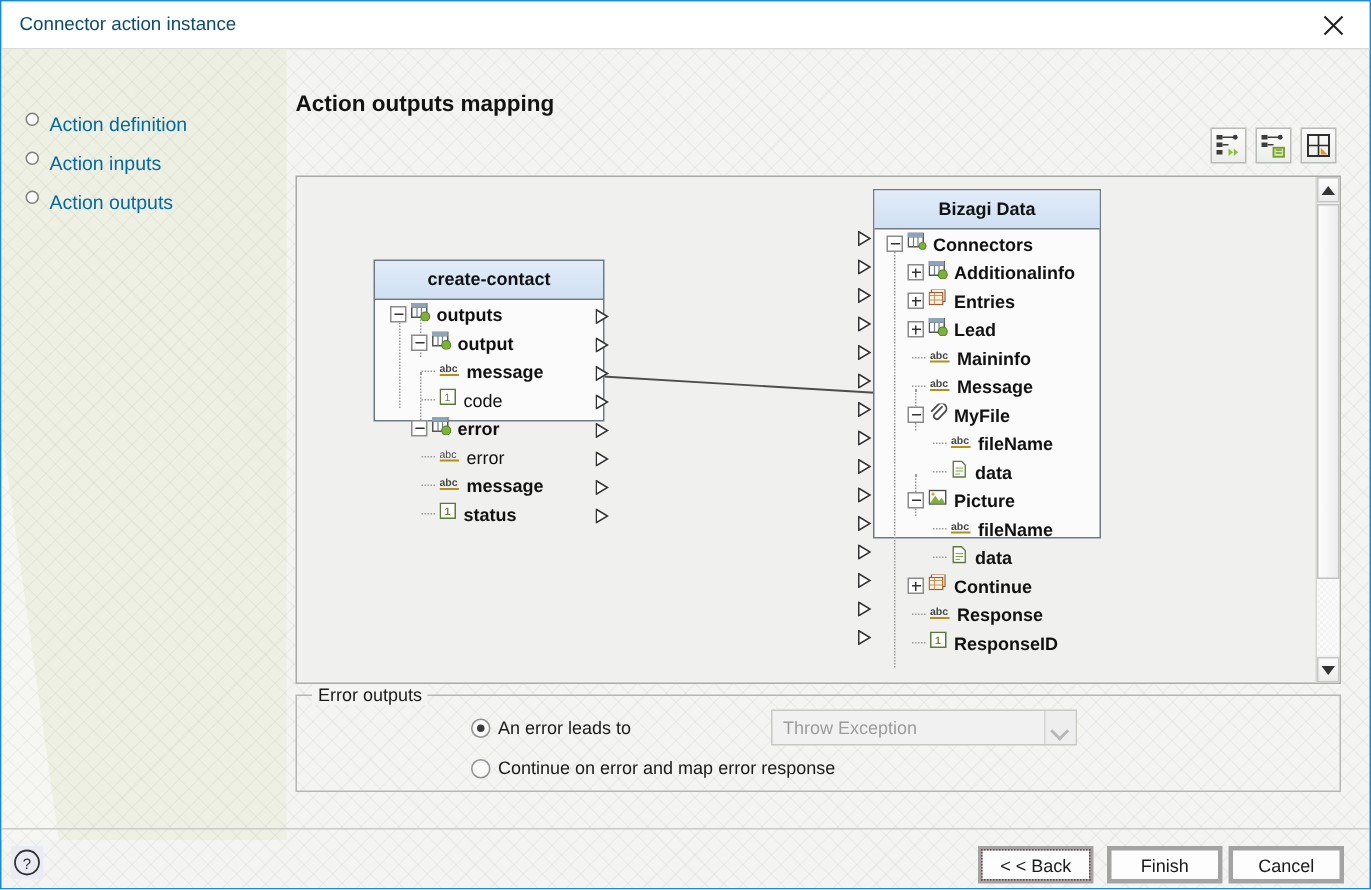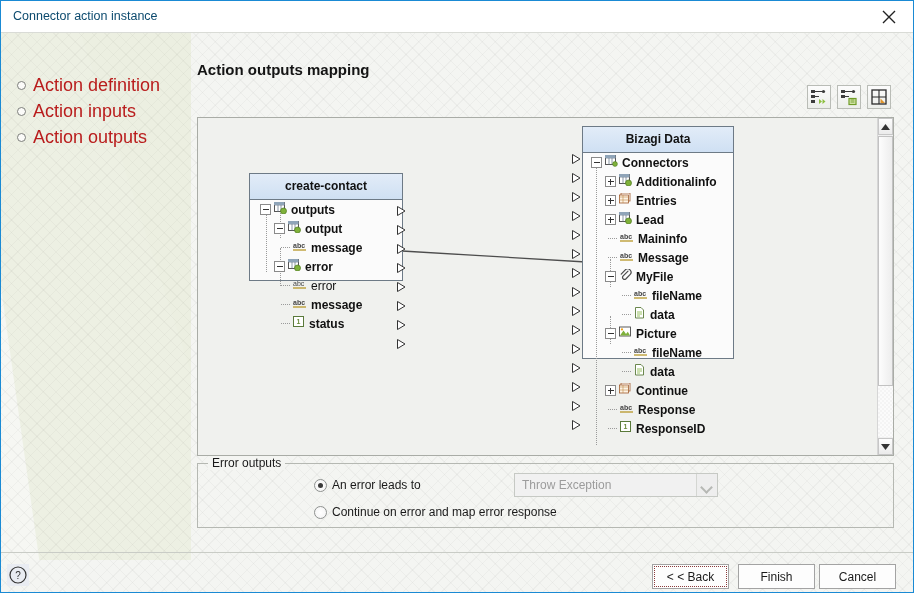--- a/index.html
+++ b/index.html
@@ -25,22 +25,22 @@
        repeating-linear-gradient(45deg, rgba(0,0,0,.030) 0 1px, transparent 1px 9px),
        repeating-linear-gradient(-45deg, rgba(0,0,0,.030) 0 1px, transparent 1px 9px);
      pointer-events:none;}
   .sidebar{position:absolute;left:0;top:32px;width:190px;height:527px;
      background:#f6f7f3;overflow:hidden;}
   .sidebar .shape1{position:absolute;left:-40px;top:-30px;width:230px;height:640px;
      background:#eaeedd;opacity:.75;transform:rotate(-8deg);transform-origin:top left;}
   .sidebar .shape2{position:absolute;left:60px;top:-60px;width:320px;height:760px;
      background:#eef1e6;opacity:.6;transform:rotate(-18deg);transform-origin:top left;}
 
-  .navitem{position:absolute;left:16px;display:flex;align-items:center;gap:7px;
-           font-size:18px;color:#b91c1c;cursor:default;}
+  .navitem{position:absolute;left:16px;display:flex;gap:7px;
+           font-size:13px;color:#0369a1;cursor:default;}
   .navdot{width:9px;height:9px;border:1.5px solid #7d7f7b;border-radius:50%;
           background:#fbfbf9;box-sizing:border-box;flex:0 0 auto;}
 
   
   .heading{position:absolute;left:196px;top:60px;font-size:15px;font-weight:bold;color:#141414;}
 
   
   .toolbar{position:absolute;left:196px;top:84px;width:697px;height:30px;}
   .tbtn{position:absolute;top:0;width:24px;height:24px;border:1px solid #b9bcb6;
         background:linear-gradient(#fcfcfc,#eceeea);box-sizing:border-box;cursor:default;}
@@ -96,21 +96,21 @@
        background:#f1f1f1;box-sizing:border-box;cursor:default;}
   .ddl .val{position:absolute;left:7px;top:4px;font-size:12px;color:#9c9c9c;}
   .ddl .btn{position:absolute;right:0;top:0;width:20px;height:22px;border-left:1px solid #d4d6d2;
        background:#eeeeee;}
   .ddl .btn:after{content:"";position:absolute;left:5px;top:9px;width:7px;height:7px;
        border-left:2px solid #b6b8b4;border-bottom:2px solid #b6b8b4;transform:rotate(-45deg);}
 
   
   .footsep{position:absolute;left:0;top:551px;width:912px;height:1px;background:#c9ccc6;}
   .helpbtn{position:absolute;left:6px;top:563px;width:22px;height:22px;cursor:default;}
-  .fbtn{position:absolute;top:563px;height:25px;border:1px solid #a3a3a3;background:#fdfdfd;
+  .fbtn{position:absolute;top:563px;height:25px;border:3px solid #a3a3a3;background:#fdfdfd;
         font-size:12px;color:#1a1a1a;box-sizing:border-box;cursor:default;
         font-family:"Liberation Sans","DejaVu Sans",sans-serif;}
   .fbtn.focus{outline:1px dotted #8a3a3a;outline-offset:-3px;}
 </style>
 </head>
 <body>
 
 <div id="app">
 
   <div class="titlebar">
@@ -220,20 +220,30 @@
             <span class="leafline"></span>
             <span>
               <svg width="14" height="11" viewBox="0 0 14 11">
                   <text x="0" y="7" font-size="7" font-family="Liberation Sans, sans-serif" fill="#444">abc</text>
                   <path d="M0 9 H13" stroke="#b39018" stroke-width="1.2"></path>
                 </svg>
             </span>
             <span class="lbl">message</span>
           </div>
 
+          <div class="trow" style="padding-left:31px">
+            <span class="leafline"></span>
+            <span>
+              <svg width="12" height="12" viewBox="0 0 12 12">
+                  <rect x=".5" y=".5" width="10" height="10" fill="#fff" stroke="#5a7a3a"></rect>
+                  <text x="3.4" y="8.4" font-size="7" font-family="Liberation Sans, sans-serif" fill="#6a8a3a">1</text>
+                </svg>
+            </span>
+            <span class="lbl">code</span>
+          </div>
 
           <div class="trow bold" style="padding-left:24px">
             <span class="pm"></span>
             <span style="margin-left:3px">
               <svg width="13" height="12" viewBox="0 0 13 12">
                   <rect x=".5" y=".5" width="10" height="9" fill="#fff" stroke="#555"></rect>
                   <path d="M.5 3 H10.5 M4 .5 V9.5 M7 .5 V9.5" stroke="#6f7f8f" stroke-width=".8"></path>
                   <rect x="0" y="0" width="10.5" height="3" fill="#8fa4b8"></rect>
                   <circle cx="9.5" cy="9" r="3" fill="#7fb13a"></circle>
                   <circle cx="9.5" cy="9" r="3" fill="none" stroke="#4d7a1e" stroke-width=".7"></circle>

